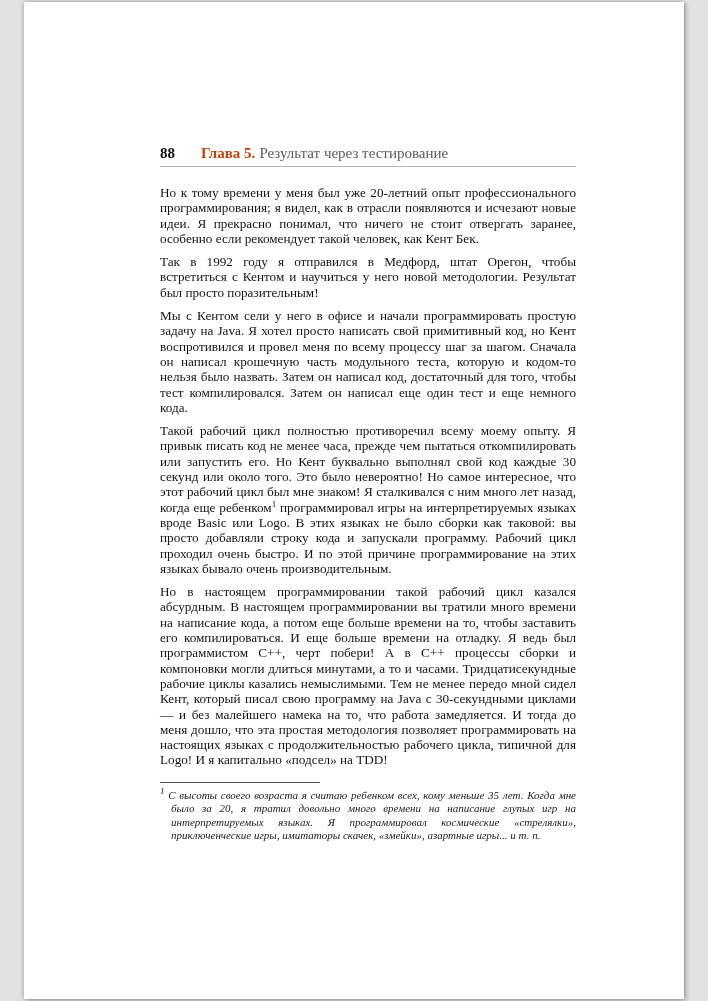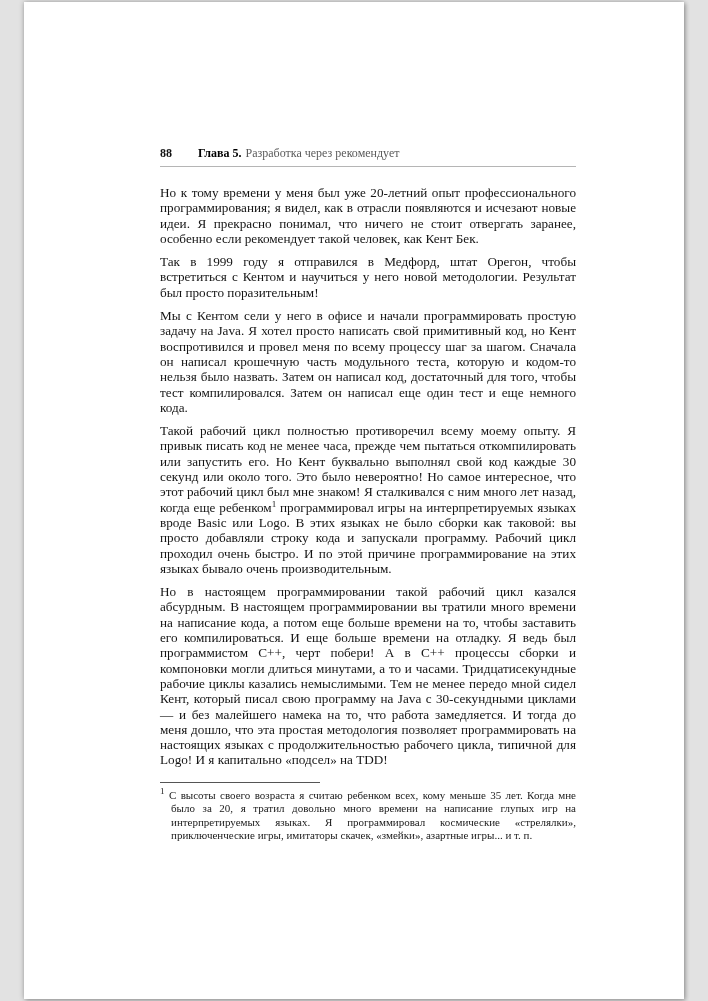--- a/index.html
+++ b/index.html
@@ -19,33 +19,33 @@
     height: 997px;
     margin: 2px auto 0 auto;
     background: #ffffff;
     box-shadow: 0 0 5px rgba(0,0,0,0.30), 2px 2px 4px rgba(0,0,0,0.18);
     padding: 144px 108px 30px 136px;
     color: #141414;
   }
   .page-header {
     display: flex;
     align-items: baseline;
-    font-size: 12px;
+    font-size: 15px;
     line-height: 14px;
     padding-bottom: 6px;
     border-bottom: 1px solid #b5b5b5;
   }
   .page-number {
     font-weight: bold;
     margin-right: 26px;
     color: #111;
   }
   .chapter-label {
     font-weight: bold;
-    color: #000000;
+    color: #c2410c;
   }
   .chapter-title {
     color: #5a5a5a;
     margin-left: 4px;
   }
   .body-text {
     margin-top: 18px;
     font-size: 13.2px;
     line-height: 15.3px;
     text-align: justify;
@@ -69,37 +69,38 @@
     border-top: 1px solid #555;
     margin: 14px 0 6px 0;
   }
   .footnote-text {
     font-size: 11px;
     line-height: 13.6px;
     text-align: justify;
     padding-left: 11px;
     text-indent: -11px;
     color: #1a1a1a;
+    font-style: italic;
   }
 </style>
 </head>
 <body>
 
 <div class="page">
 
   <header class="page-header">
     <span class="page-number">88</span>
     <span>
-      <span class="chapter-label">Глава 5.</span><span class="chapter-title">Разработка через рекомендует</span>
+      <span class="chapter-label">Глава 5.</span><span class="chapter-title">Результат через тестирование</span>
     </span>
   </header>
 
   <main class="body-text">
       <p><span>Но к тому времени у меня был уже 20-летний опыт профессионального программирования; я видел, как в отрасли появляются и исчезают новые идеи. Я прекрасно понимал, что ничего не стоит отвергать заранее, особенно если рекомендует такой человек, как Кент Бек.</span></p>
-      <p><span>Так в 1999 году я отправился в Медфорд, штат Орегон, чтобы встретиться с Кентом и научиться у него новой методологии. Результат был просто поразительным!</span></p>
+      <p><span>Так в 1992 году я отправился в Медфорд, штат Орегон, чтобы встретиться с Кентом и научиться у него новой методологии. Результат был просто поразительным!</span></p>
       <p><span>Мы с Кентом сели у него в офисе и начали программировать простую задачу на Java. Я хотел просто написать свой примитивный код, но Кент воспротивился и провел меня по всему процессу шаг за шагом. Сначала он написал крошечную часть модульного теста, которую и кодом-то нельзя было назвать. Затем он написал код, достаточный для того, чтобы тест компилировался. Затем он написал еще один тест и еще немного кода.</span></p>
       <p><span>Такой рабочий цикл полностью противоречил всему моему опыту. Я привык писать код не менее часа, прежде чем пытаться откомпилировать или запустить его. Но Кент буквально выполнял свой код каждые 30 секунд или около того. Это было невероятно! Но самое интересное, что этот рабочий цикл был мне знаком! Я сталкивался с ним много лет назад, когда еще ребенком</span><sup>1</sup><span> программировал игры на интерпретируемых языках вроде Basic или Logo. В этих языках не было сборки как таковой: вы просто добавляли строку кода и запускали программу. Рабочий цикл проходил очень быстро. И по этой причине программирование на этих языках бывало </span><span class="it">очень</span><span> производительным.</span></p>
       <p><span>Но в </span><span class="it">настоящем</span><span> программировании такой рабочий цикл казался абсурдным. В настоящем программировании вы тратили много времени на написание кода, а потом еще больше времени на то, чтобы заставить его компилироваться. И еще больше времени на отладку. Я ведь </span><span class="it">был программистом C++, черт побери!</span><span> А в C++ процессы сборки и компоновки могли длиться минутами, а то и часами. Тридцатисекундные рабочие циклы казались немыслимыми. Тем не менее передо мной сидел Кент, который писал свою программу на Java с 30-секундными циклами — и без малейшего намека на то, что работа замедляется. И тогда до меня дошло, что эта простая методология позволяет программировать на настоящих языках с продолжительностью рабочего цикла, типичной для Logo! И я капитально «подсел» на TDD!</span></p>
     </main>
 
   <hr class="footnote-rule">
 
   <div class="footnote-text"><sup>1</sup><span> С высоты своего возраста я считаю ребенком всех, кому меньше 35 лет. Когда мне было за 20, я тратил довольно много времени на написание глупых игр на интерпретируемых языках. Я программировал космические «стрелялки», приключенческие игры, имитаторы скачек, «змейки», азартные игры... и т. п.</span></div>
 
 </div>

